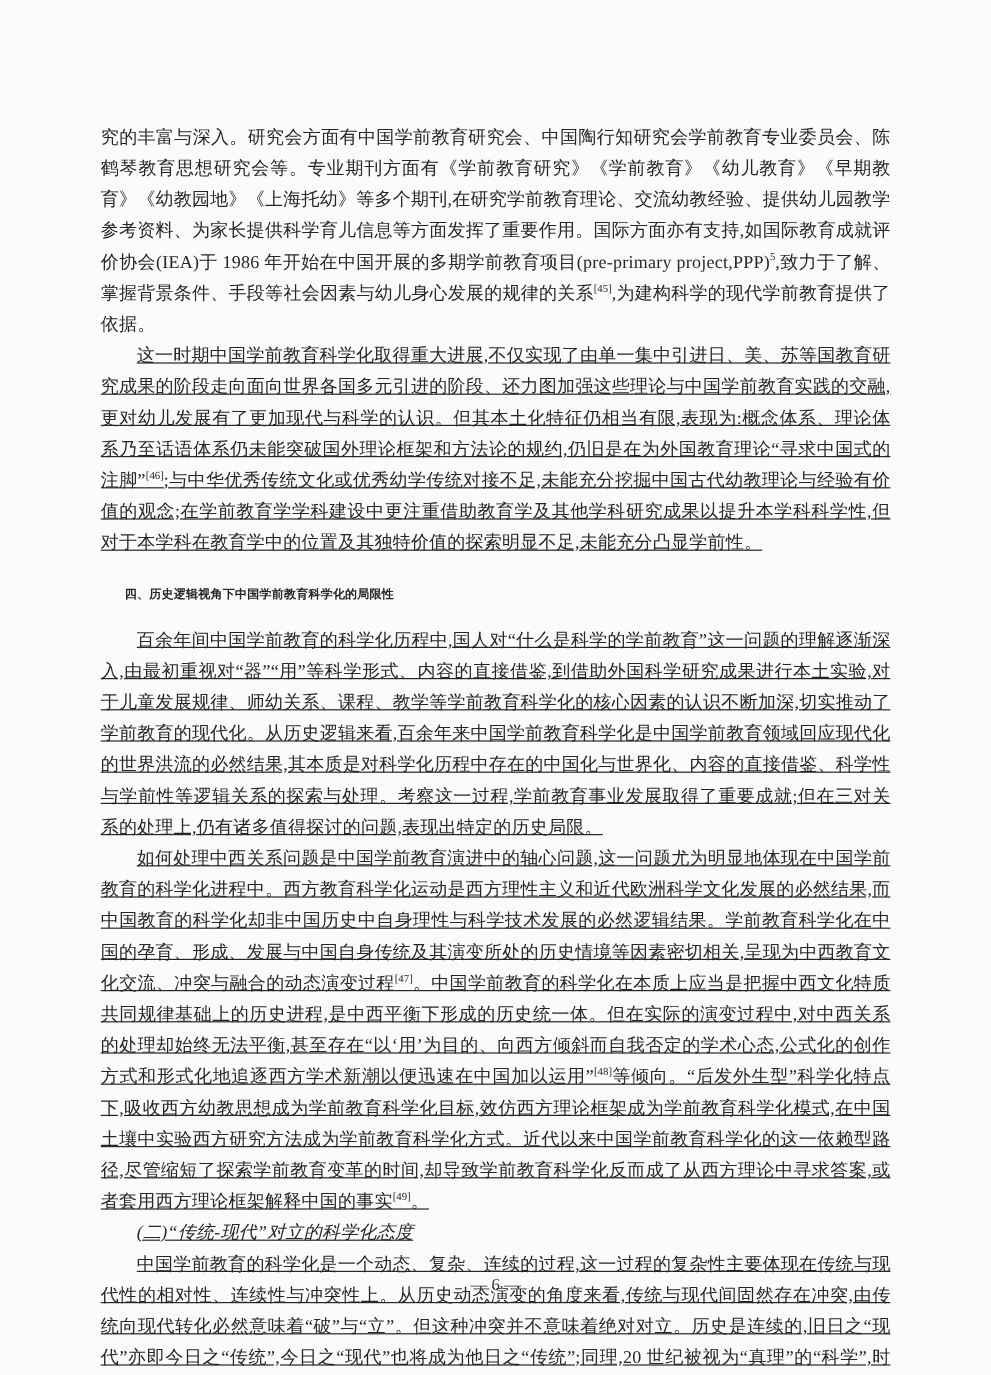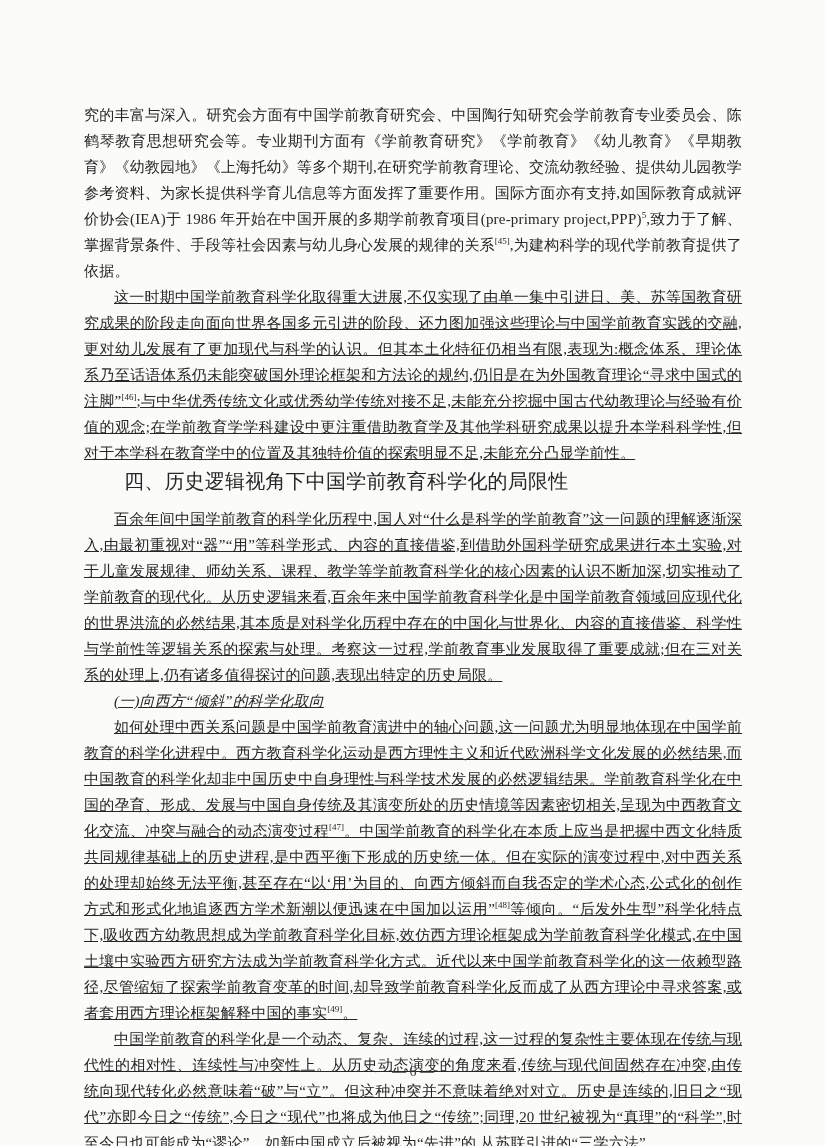--- a/index.html
+++ b/index.html
@@ -21,24 +21,24 @@
     margin: 0;
     font-size: 15px;
     line-height: 26px;
     text-align: justify;
     font-weight: normal;
     letter-spacing: 0.2px;
   }
   .block.indent { text-indent: 2em; text-decoration: underline; }
   .heading {
     font-family: "Liberation Sans", "DejaVu Sans", sans-serif;
-    font-weight: normal;
-    font-size: 20px;
+    font-weight: bold;
+    font-size: 10px;
     text-indent: 2em;
-    margin: 2px 0 12px 0;
+    margin: 17px 0 12px 0;
   }
   .subheading {
     font-style: italic;
     font-weight: 500;
   }
   sup.fn {
     font-size: 9px;
     line-height: 0;
     vertical-align: super;
     letter-spacing: 0;
@@ -54,20 +54,20 @@
 </style>
 </head>
 <body>
 
 <div class="page">
   <main id="doc-body">
       <p class="block paragraph"><span>究的丰富与深入。研究会方面有中国学前教育研究会、中国陶行知研究会学前教育专业委员会、陈鹤琴教育思想研究会等。专业期刊方面有《学前教育研究》《学前教育》《幼儿教育》《早期教育》《幼教园地》《上海托幼》等多个期刊,在研究学前教育理论、交流幼教经验、提供幼儿园教学参考资料、为家长提供科学育儿信息等方面发挥了重要作用。国际方面亦有支持,如国际教育成就评价协会(IEA)于 1986 年开始在中国开展的多期学前教育项目(pre-primary project,PPP)</span><sup class="fn">5</sup><span>,致力于了解、掌握背景条件、手段等社会因素与幼儿身心发展的规律的关系</span><sup class="fn">[45]</sup><span>,为建构科学的现代学前教育提供了依据。</span></p>
       <p class="block paragraph indent"><span>这一时期中国学前教育科学化取得重大进展,不仅实现了由单一集中引进日、美、苏等国教育研究成果的阶段走向面向世界各国多元引进的阶段、还力图加强这些理论与中国学前教育实践的交融,更对幼儿发展有了更加现代与科学的认识。但其本土化特征仍相当有限,表现为:概念体系、理论体系乃至话语体系仍未能突破国外理论框架和方法论的规约,仍旧是在为外国教育理论“寻求中国式的注脚”</span><sup class="fn">[46]</sup><span>;与中华优秀传统文化或优秀幼学传统对接不足,未能充分挖掘中国古代幼教理论与经验有价值的观念;在学前教育学学科建设中更注重借助教育学及其他学科研究成果以提升本学科科学性,但对于本学科在教育学中的位置及其独特价值的探索明显不足,未能充分凸显学前性。</span></p>
       <h2 class="block heading"><span>四、历史逻辑视角下中国学前教育科学化的局限性</span></h2>
       <p class="block paragraph indent"><span>百余年间中国学前教育的科学化历程中,国人对“什么是科学的学前教育”这一问题的理解逐渐深入,由最初重视对“器”“用”等科学形式、内容的直接借鉴,到借助外国科学研究成果进行本土实验,对于儿童发展规律、师幼关系、课程、教学等学前教育科学化的核心因素的认识不断加深,切实推动了学前教育的现代化。从历史逻辑来看,百余年来中国学前教育科学化是中国学前教育领域回应现代化的世界洪流的必然结果,其本质是对科学化历程中存在的中国化与世界化、内容的直接借鉴、科学性与学前性等逻辑关系的探索与处理。考察这一过程,学前教育事业发展取得了重要成就;但在三对关系的处理上,仍有诸多值得探讨的问题,表现出特定的历史局限。</span></p>
-      <p class="block subheading indent"><span>(一)向西方“倾斜”的科学化取向</span></p>
       <p class="block paragraph indent"><span>如何处理中西关系问题是中国学前教育演进中的轴心问题,这一问题尤为明显地体现在中国学前教育的科学化进程中。西方教育科学化运动是西方理性主义和近代欧洲科学文化发展的必然结果,而中国教育的科学化却非中国历史中自身理性与科学技术发展的必然逻辑结果。学前教育科学化在中国的孕育、形成、发展与中国自身传统及其演变所处的历史情境等因素密切相关,呈现为中西教育文化交流、冲突与融合的动态演变过程</span><sup class="fn">[47]</sup><span>。中国学前教育的科学化在本质上应当是把握中西文化特质共同规律基础上的历史进程,是中西平衡下形成的历史统一体。但在实际的演变过程中,对中西关系的处理却始终无法平衡,甚至存在“以‘用’为目的、向西方倾斜而自我否定的学术心态,公式化的创作方式和形式化地追逐西方学术新潮以便迅速在中国加以运用”</span><sup class="fn">[48]</sup><span>等倾向。“后发外生型”科学化特点下,吸收西方幼教思想成为学前教育科学化目标,效仿西方理论框架成为学前教育科学化模式,在中国土壤中实验西方研究方法成为学前教育科学化方式。近代以来中国学前教育科学化的这一依赖型路径,尽管缩短了探索学前教育变革的时间,却导致学前教育科学化反而成了从西方理论中寻求答案,或者套用西方理论框架解释中国的事实</span><sup class="fn">[49]</sup><span>。</span></p>
+      <p class="block subheading indent"><span>(二)“传统-现代”对立的科学化态度</span></p>
       <p class="block paragraph indent"><span>中国学前教育的科学化是一个动态、复杂、连续的过程,这一过程的复杂性主要体现在传统与现代性的相对性、连续性与冲突性上。从历史动态演变的角度来看,传统与现代间固然存在冲突,由传统向现代转化必然意味着“破”与“立”。但这种冲突并不意味着绝对对立。历史是连续的,旧日之“现代”亦即今日之“传统”,今日之“现代”也将成为他日之“传统”;同理,20 世纪被视为“真理”的“科学”,时至今日也可能成为“谬论”。如新中国成立后被视为“先进”的,从苏联引进的“三学六法”</span></p>
     </main>
   <footer class="page-footer">
     <span>— 6 —</span>
   </footer>
 </div>
 
 </body></html>

